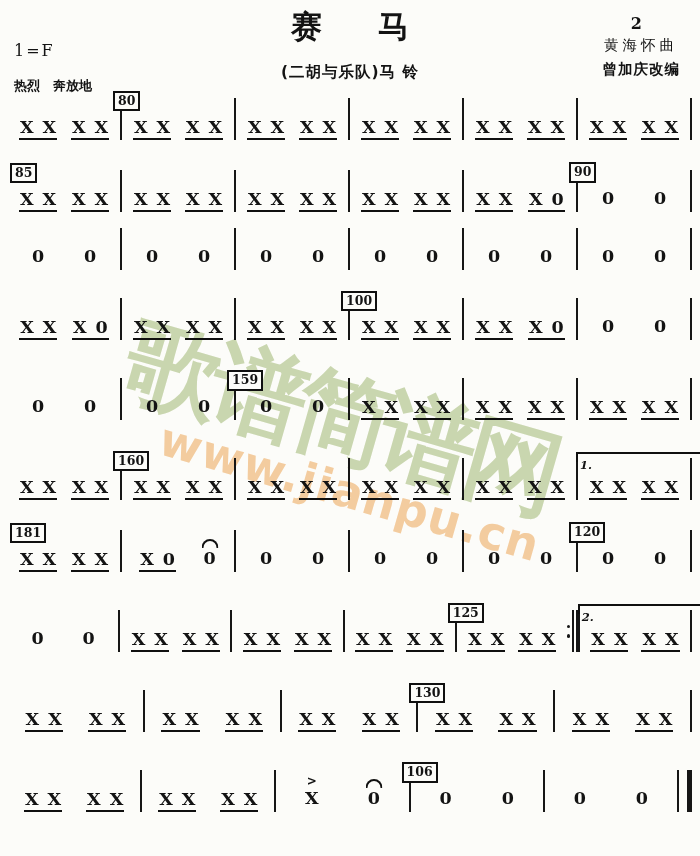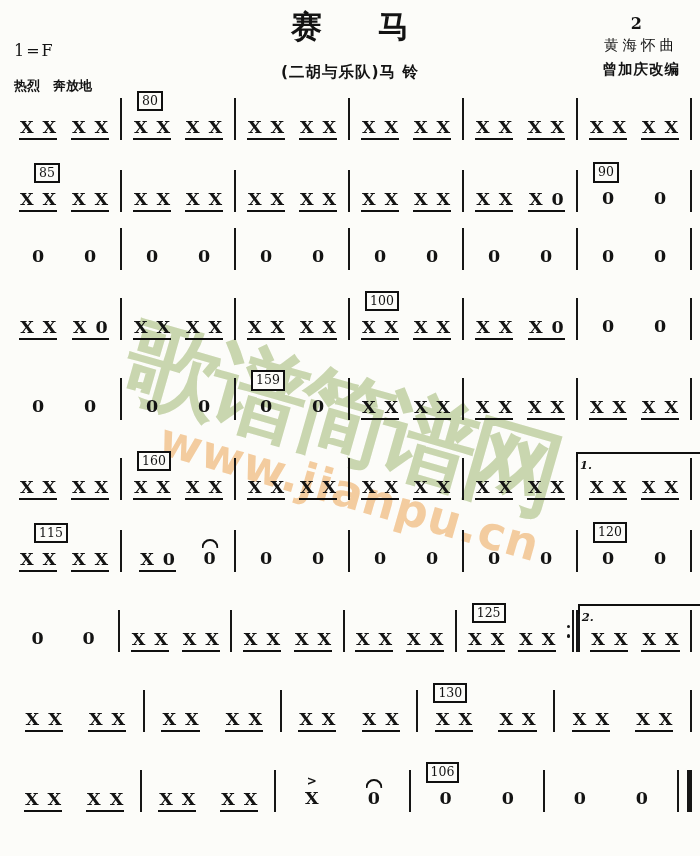--- a/index.html
+++ b/index.html
@@ -50,22 +50,22 @@
       font-weight:bold;font-size:17.5px;line-height:1;padding:0 1px;}
   .bg.u{border-bottom:2.5px solid #101010;padding-bottom:2px;}
   .bg:not(.u){margin-bottom:4.5px;}
   .note{position:relative;display:inline-block;}
   .acc{position:absolute;left:50%;top:-15px;transform:translateX(-50%);
       font-size:12px;font-weight:bold;font-family:"DejaVu Sans",sans-serif;}
   .arc{position:absolute;left:50%;top:-11px;transform:translateX(-50%);
       width:13px;height:7px;border:2.5px solid #101010;border-bottom:none;
       border-radius:13px 13px 0 0;}
   .mbox{position:absolute;left:-9px;top:-28px;border:2px solid #101010;
-      font-size:12.5px;font-weight:normal;line-height:1;padding:2px 3px;
-      font-family:"DejaVu Serif",serif;background:#fcfcf9;margin-left:24px;}
+      font-size:12.5px;font-weight:bold;line-height:1;padding:2px 3px;
+      font-family:"DejaVu Serif",serif;background:#fcfcf9;}
   .measure:first-child .mbox{left:2px;}
   .volta{position:absolute;left:-2px;right:-14px;top:-27px;height:13px;
       border-top:2px solid #101010;}
   .volta::before{content:"";position:absolute;left:0;top:0;width:2px;height:8px;
       background:#101010;}
   .vlabel{font-size:11.5px;font-weight:bold;font-style:italic;margin-left:4px;
       display:inline-block;font-family:"DejaVu Serif",serif;}
 </style>
 </head>
 <body>
@@ -474,21 +474,21 @@
           </div>
           <div class="bg u">
             <div class="note">X</div>
             <div class="note">X</div>
           </div>
         </div>
         <div class="bar"></div>
       </div>
       <div class="row" style="top: 524px;">
         <div class="measure">
-          <div class="mbox">115</div>
+          <div class="mbox">181</div>
           <div class="bg u">
             <div class="note">X</div>
             <div class="note">X</div>
           </div>
           <div class="bg u">
             <div class="note">X</div>
             <div class="note">X</div>
           </div>
         </div>
         <div class="bar"></div>

